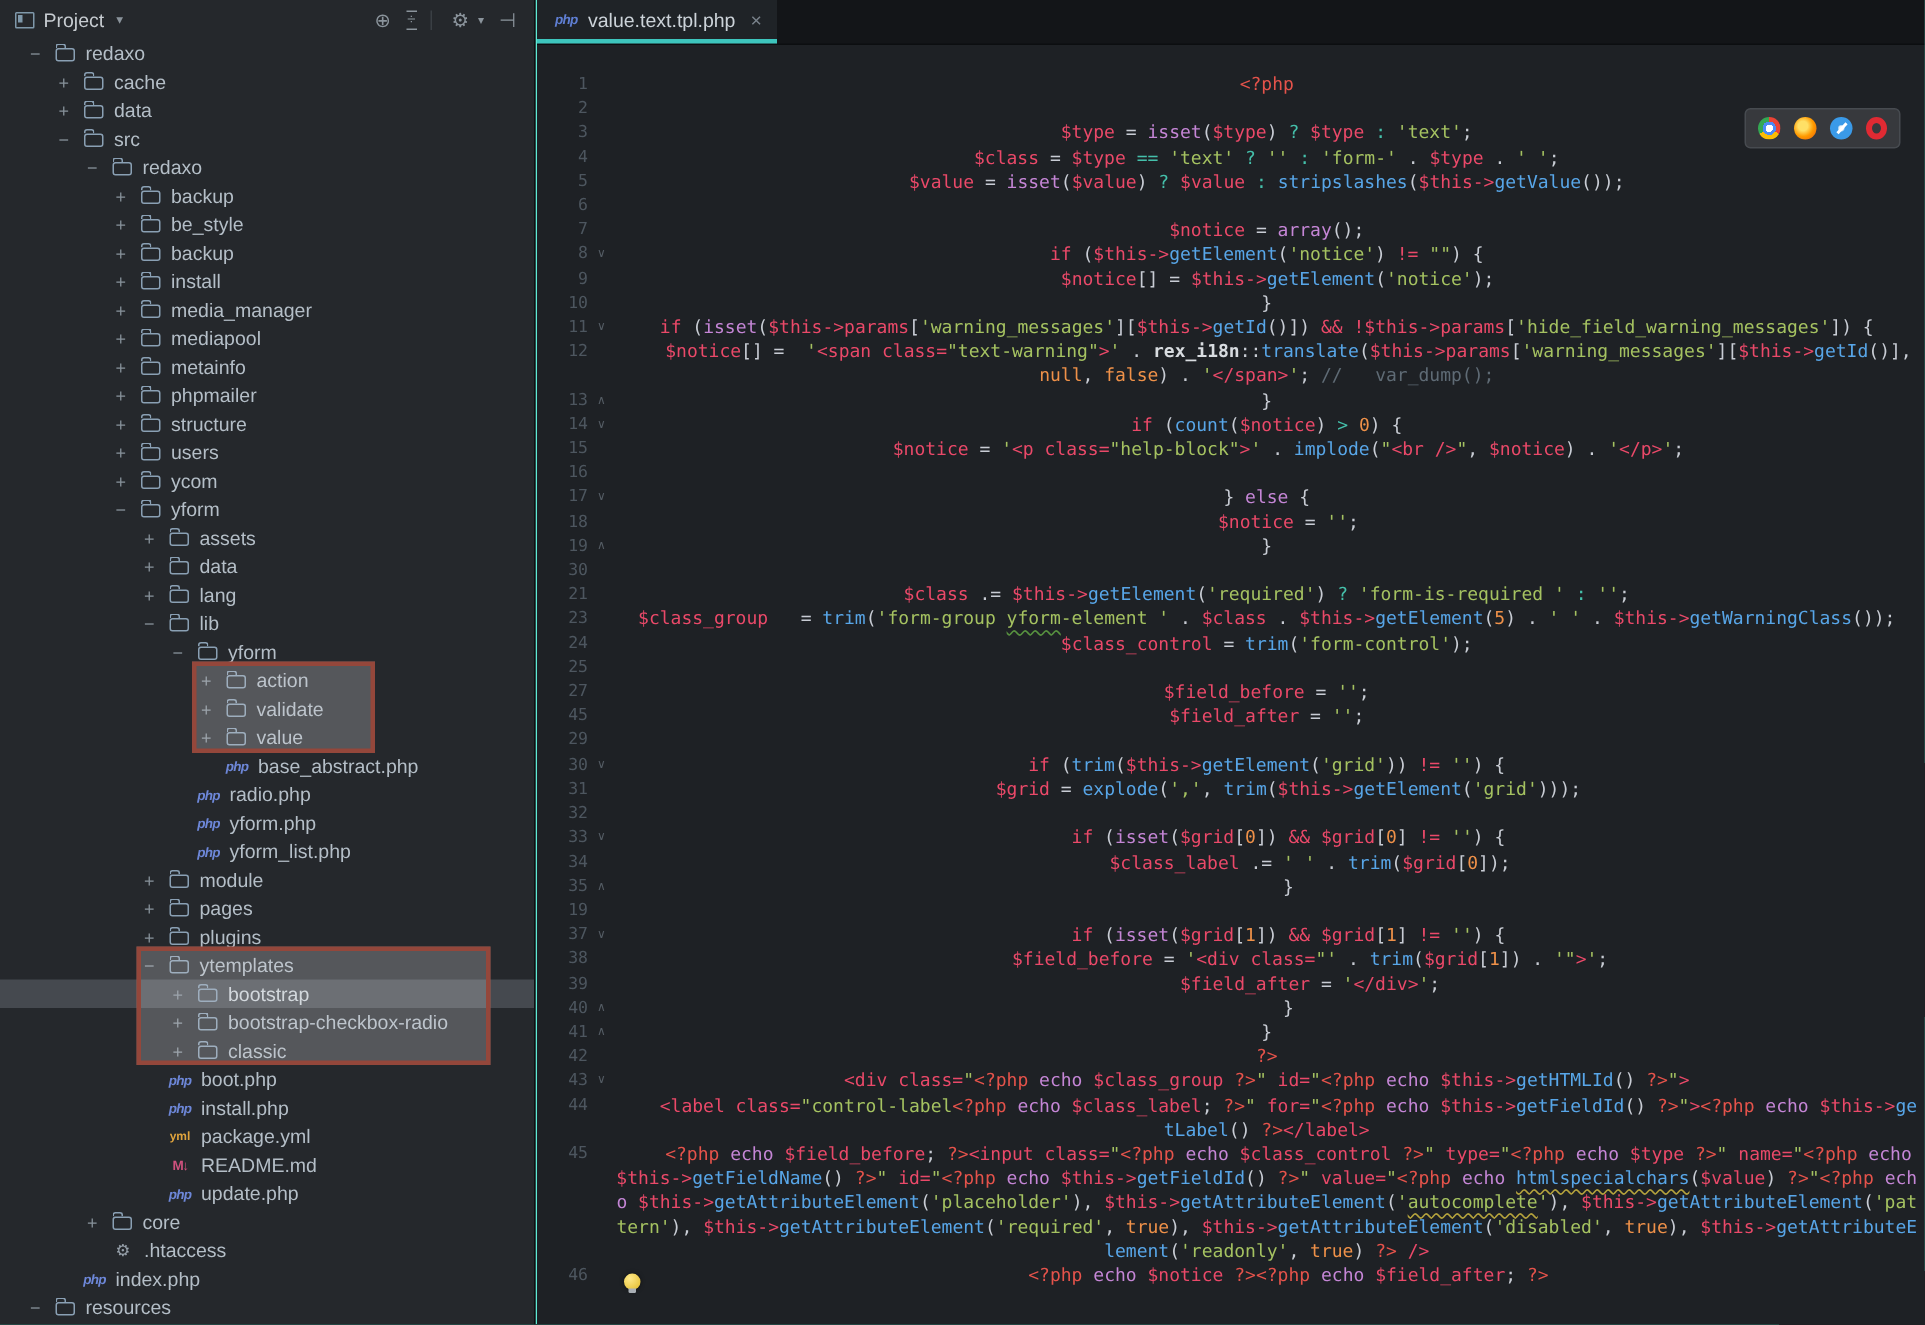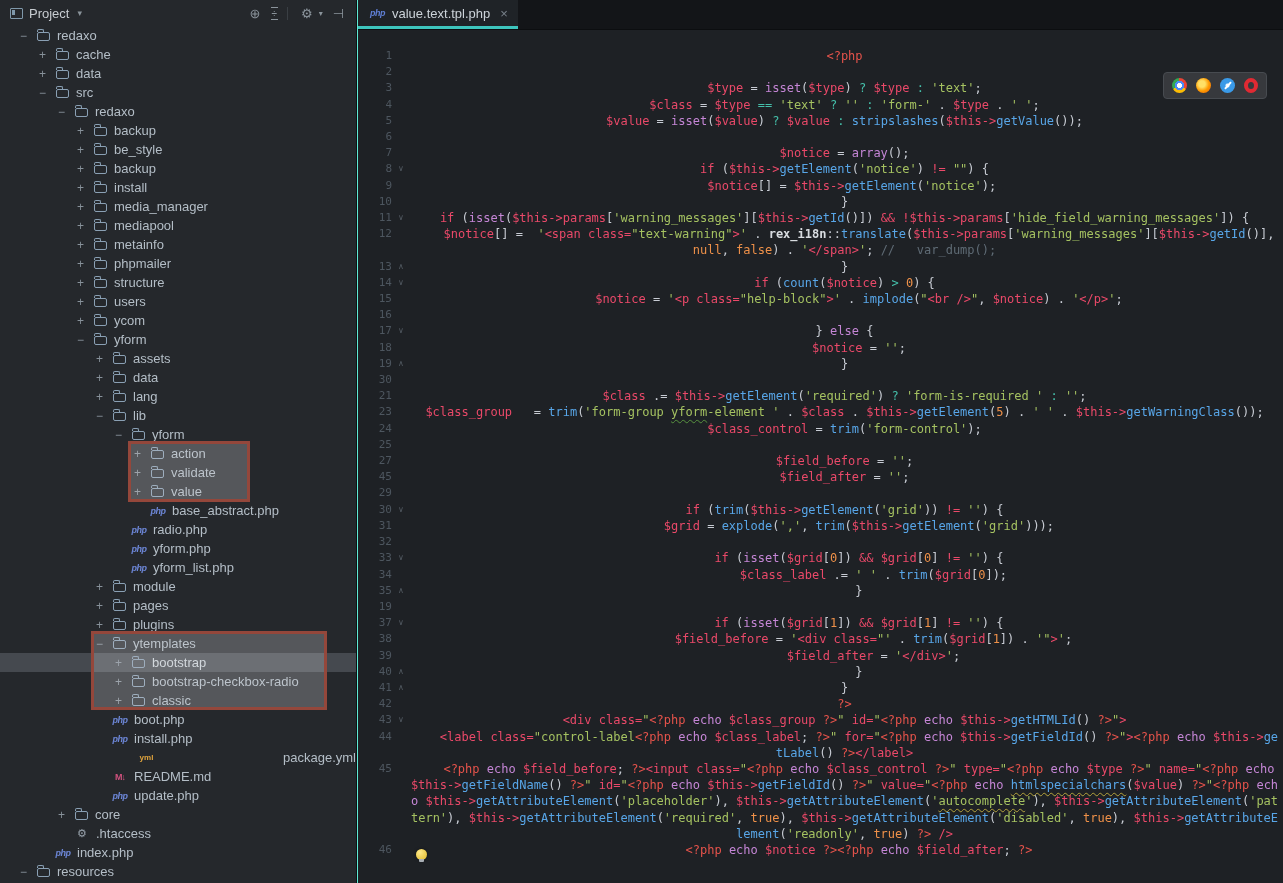--- a/index.html
+++ b/index.html
@@ -272,21 +272,21 @@
         <div class="trow" style="padding-left: 96px;">
           <span class="tg"></span>
           <span class="ic ic-php">php</span>
           <span class="lab">boot.php</span>
         </div>
         <div class="trow" style="padding-left: 96px;">
           <span class="tg"></span>
           <span class="ic ic-php">php</span>
           <span class="lab">install.php</span>
         </div>
-        <div class="trow" style=" justify-content: space-between;">
+        <div class="trow" style="padding-left: 96px;">
           <span class="tg"></span>
           <span class="ic ic-yml">yml</span>
           <span class="lab">package.yml</span>
         </div>
         <div class="trow" style="padding-left: 96px;">
           <span class="tg"></span>
           <span class="ic ic-md">M↓</span>
           <span class="lab">README.md</span>
         </div>
         <div class="trow" style="padding-left: 96px;">

